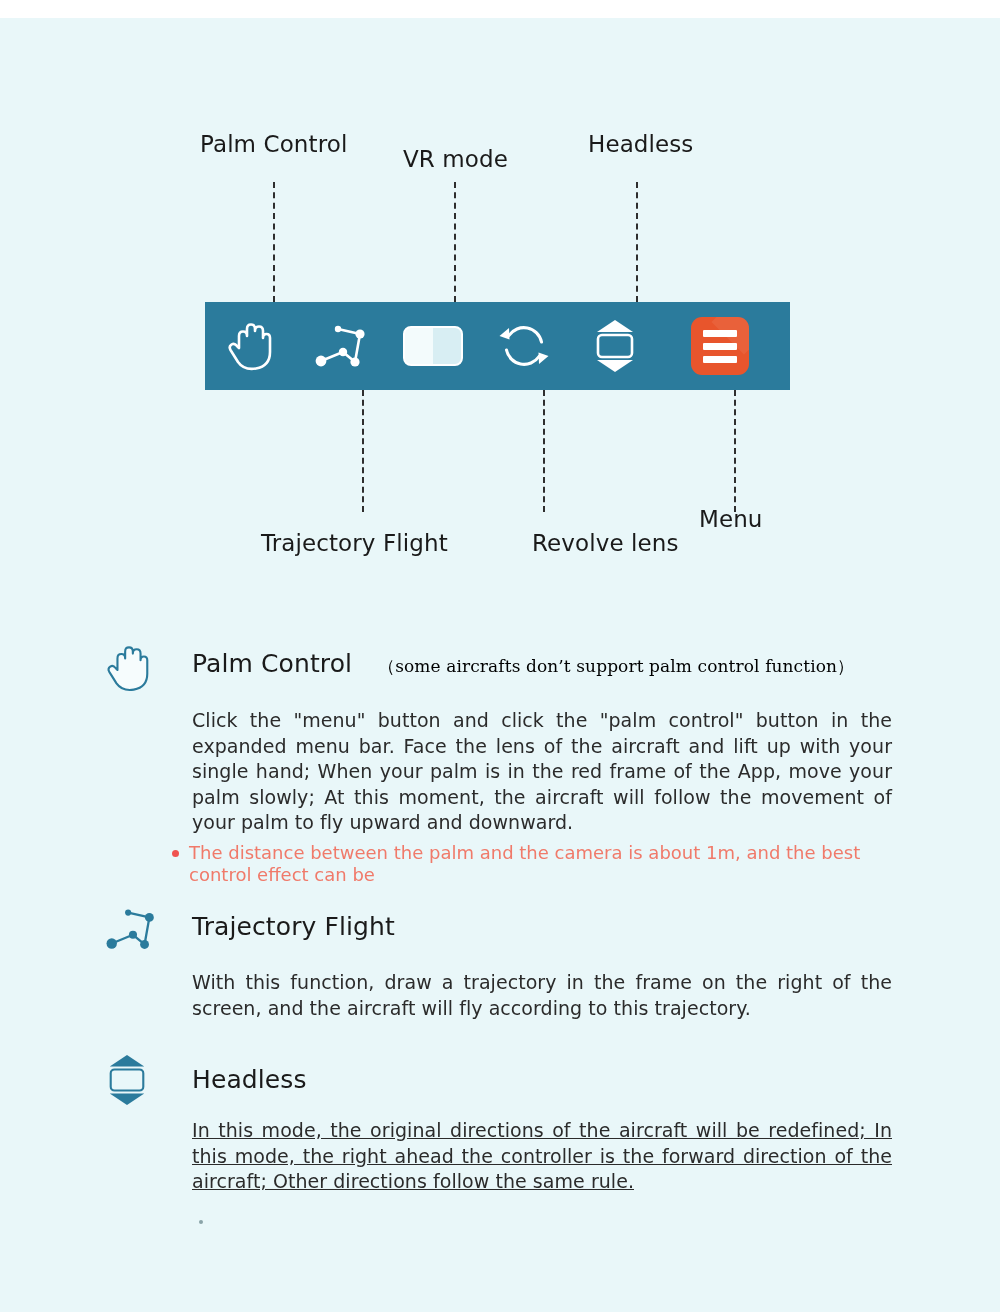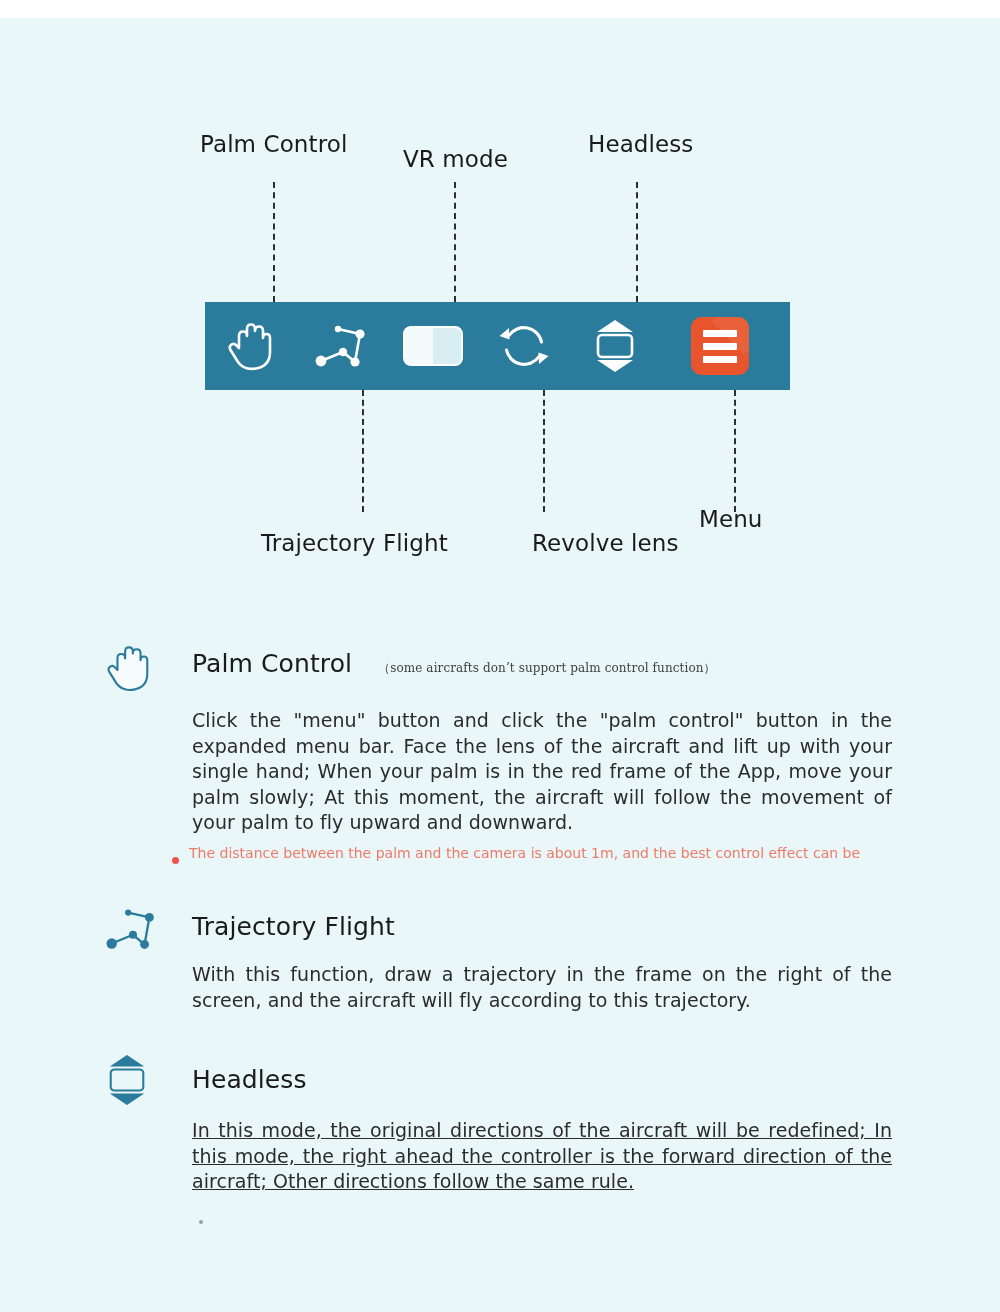--- a/index.html
+++ b/index.html
@@ -127,45 +127,45 @@
     white-space: nowrap;
   }
   .sec-title {
     font-family: "DejaVu Sans", sans-serif;
     font-size: 25px;
     color: #1a1a1a;
     letter-spacing: 0.1px;
   }
   .sec-note {
     font-family: "DejaVu Serif", serif;
-    font-size: 12px;
-    color: #404040;
+    font-size: 17px;
+    color: #000000;
     letter-spacing: 0.1px;
   }
   .sec-body {
     position: absolute;
     left: 192px;
     width: 700px;
     font-family: "DejaVu Sans", sans-serif;
     font-size: 19px;
     line-height: 25.5px;
     color: #2b2b2b;
     text-align: justify;
     letter-spacing: 0.05px;
   }
   .bullet-note {
     position: absolute;
     left: 172px;
     width: 725px;
     font-family: "DejaVu Sans", sans-serif;
-    font-size: 14px;
+    font-size: 18px;
     line-height: 22px;
     color: #f07a6a;
     display: flex;
-    align-items: flex-end;
+    align-items: flex-start;
     gap: 10px;
   }
   .bullet-dot {
     width: 7px;
     height: 7px;
     border-radius: 50%;
     background: #ef5350;
     flex: none;
     margin-top: 8px;
   }
@@ -283,21 +283,21 @@
         <circle cx="8" cy="40" r="5.4" fill="#2b7b9c"></circle>
         <circle cx="30" cy="31" r="4.2" fill="#2b7b9c"></circle>
         <circle cx="42" cy="41" r="4.6" fill="#2b7b9c"></circle>
         <circle cx="47" cy="13" r="4.6" fill="#2b7b9c"></circle>
         <circle cx="25" cy="8" r="3.2" fill="#2b7b9c"></circle>
       </svg>
     </div>
     <div class="sec-head" style="top:14px;">
       <span class="sec-title">Trajectory Flight</span>
     </div>
-    <div class="sec-body" style="top:64px;">With this function, draw a trajectory in the frame on the right of the screen, and the aircraft will fly according to this trajectory.</div>
+    <div class="sec-body" style="top:72px;">With this function, draw a trajectory in the frame on the right of the screen, and the aircraft will fly according to this trajectory.</div>
   </div>
 
   <div class="section" style="top:1048px;">
     <div class="sec-icon" style="top:3px;">
       <svg width="46" height="58" viewBox="0 0 48 58">
         <path d="M24 3 L42 15 L6 15 Z" fill="#2b7b9c"></path>
         <path d="M24 55 L42 43 L6 43 Z" fill="#2b7b9c"></path>
         <rect x="7" y="18" width="34" height="22" rx="4" ry="4" fill="none" stroke="#2b7b9c" stroke-width="2.2"></rect>
       </svg>
     </div>

